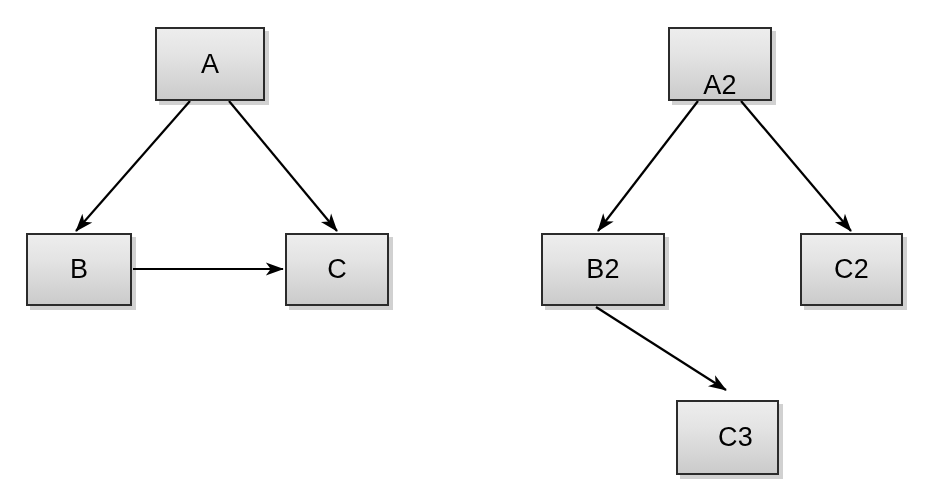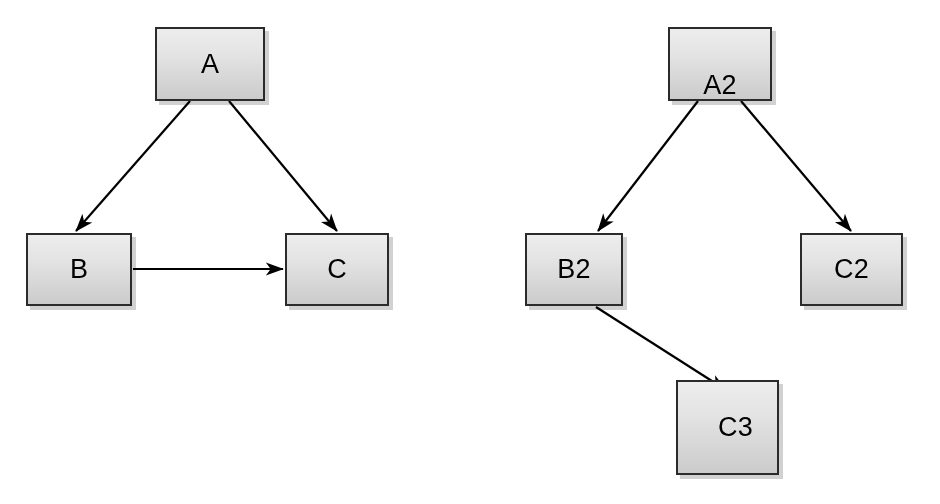--- a/index.html
+++ b/index.html
@@ -75,25 +75,25 @@
   </div>
 
   <div class="node" style="left:285px; top:233px; width:104px; height:73px;">
     <span class="node-label">C</span>
   </div>
 
   <div class="node" style="left:668px; top:27px; width:104px; height:74px;align-items:flex-end;">
     <span class="node-label">A2</span>
   </div>
 
-  <div class="node" style="left:525px; top:233px; width:98px; height:73px;">
+  <div class="node" style="left:541px; top:233px; width:124px; height:73px;">
     <span class="node-label">B2</span>
   </div>
 
   <div class="node" style="left:800px; top:233px; width:103px; height:73px;text-align:center;">
     <span class="node-label">C2</span>
   </div>
 
-  <div class="node" style="left:676px; top:380px; width:103px; height:95px;padding-left:16px;">
+  <div class="node" style="left:676px; top:400px; width:103px; height:75px;padding-left:16px;">
     <span class="node-label">C3</span>
   </div>
 
 </div>
 
 </body></html>

